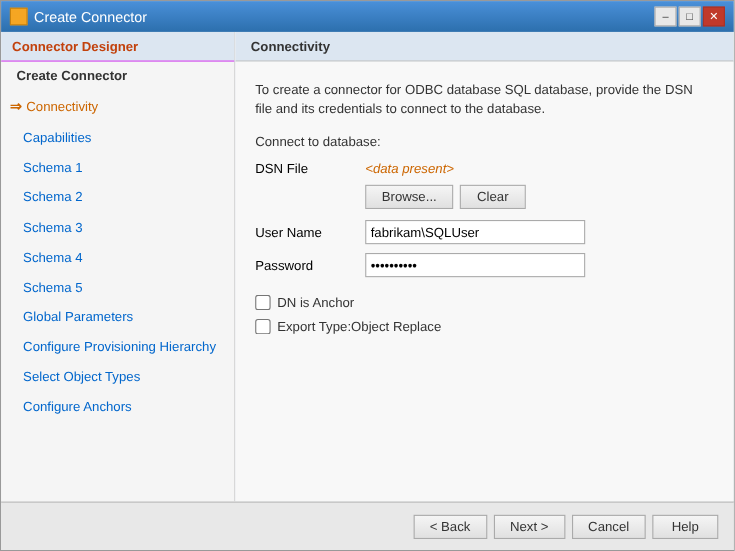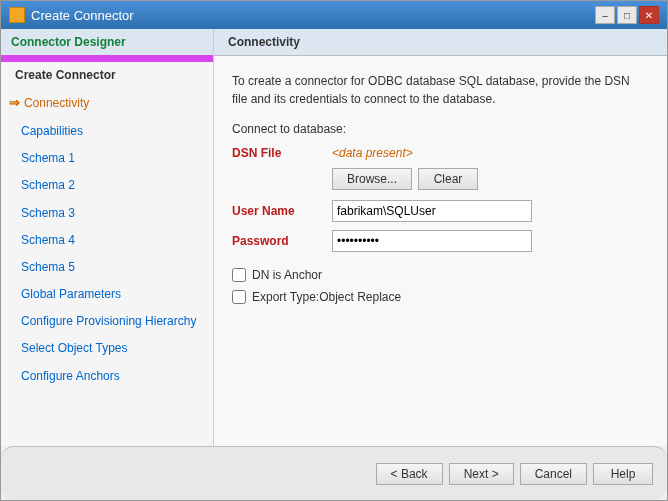--- a/index.html
+++ b/index.html
@@ -86,22 +86,22 @@
       border-right: 1px solid #ccc;
       display: flex;
       flex-direction: column;
       flex-shrink: 0;
     }
     .sidebar-header {
       background: #dce6f1;
       padding: 6px 10px;
       font-weight: bold;
       font-size: 12px;
-      color: #15803d;
-      border-bottom: 7px solid #d946ef;
+      color: #c2410c;
+      border-bottom: 1px solid #d946ef;
     }
     .sidebar-item {
       padding: 4px 10px 4px 20px;
       color: #0066cc;
       cursor: pointer;
       font-size: 12px;
       line-height: 1.6;
     }
     .sidebar-item.arrow-active {
       color: #cc6600;
@@ -147,23 +147,22 @@
       margin-top: 4px;
     }
     .form-row {
       display: flex;
       align-items: center;
       margin-bottom: 8px;
     }
     .form-label {
       width: 100px;
       font-size: 12px;
-      color: #b91c1c;
+      color: #000000;
       flex-shrink: 0;
-      font-weight: bold;
     }
     .form-value {
       flex: 1;
       font-size: 12px;
       color: #333;
     }
     .browse-clear-row {
       display: flex;
       align-items: center;
       margin-bottom: 10px;
@@ -198,30 +197,29 @@
     .checkbox-row input[type="checkbox"] {
       width: 14px;
       height: 14px;
       cursor: pointer;
     }
     .checkbox-label {
       font-size: 12px;
       color: #333;
     }
     .footer {
-      height: 54px;
+      height: 44px;
       background: #e8e8e8;
       border-top: 1px solid #bbb;
       display: flex;
       align-items: center;
       justify-content: flex-end;
       padding: 0 14px;
       gap: 6px;
       flex-shrink: 0;
-      border-radius: 13px;
     }
     .data-present {
       color: #cc6600;
       font-size: 12px;
       font-style: italic;
     }
     .arrow-indicator {
       color: #cc6600;
       font-size: 13px;
       font-weight: bold;

